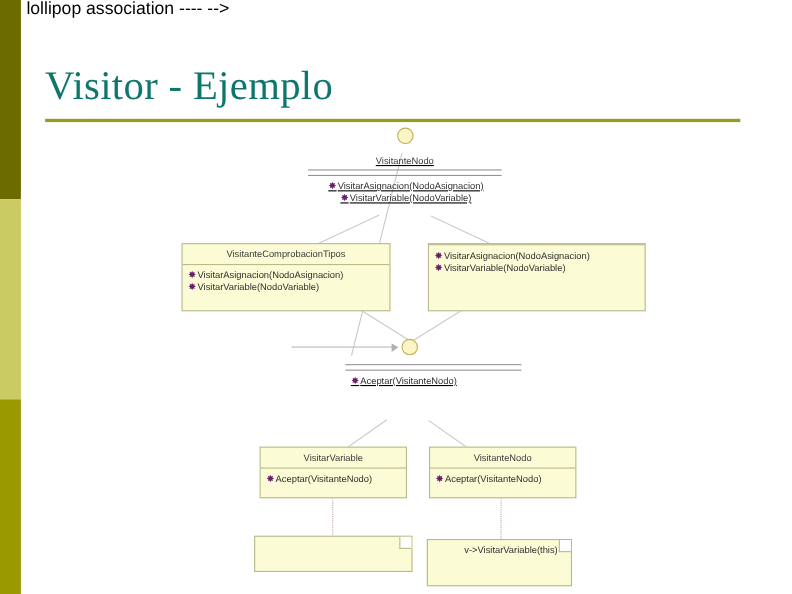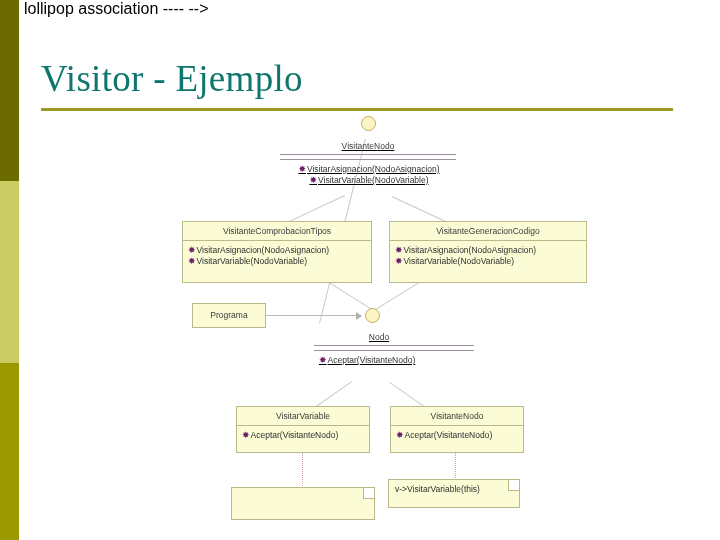--- a/index.html
+++ b/index.html
@@ -249,55 +249,50 @@
       <div class="op op-center">
         <span class="op-mark">✸</span><span>VisitarAsignacion(NodoAsignacion)</span>
       </div>
       <div class="op op-center">
         <span class="op-mark">✸</span><span>VisitarVariable(NodoVariable)</span>
       </div>
     </div>
   </div>
 
   
-  <div class="node uml-box" style="left:182px; top:221px; width:190px; height:62px;">
+  <div class="node uml-box" style="left:165px; top:221px; width:190px; height:62px;">
     <div class="uml-name">VisitanteComprobacionTipos</div>
     <div class="uml-sep"></div>
     <div class="uml-ops">
       <div class="op">
         <span class="op-mark">✸</span><span>VisitarAsignacion(NodoAsignacion)</span>
       </div>
       <div class="op">
         <span class="op-mark">✸</span><span>VisitarVariable(NodoVariable)</span>
       </div>
     </div>
   </div>
 
   
   <div class="node uml-box" style="left:389px; top:221px; width:198px; height:62px;">
-    <div class="uml-name">VisitanteGeneracionCodigo</div>
     <div class="uml-sep"></div>
     <div class="uml-ops">
       <div class="op">
         <span class="op-mark">✸</span><span>VisitarAsignacion(NodoAsignacion)</span>
       </div>
       <div class="op">
         <span class="op-mark">✸</span><span>VisitarVariable(NodoVariable)</span>
       </div>
     </div>
   </div>
 
   
-  <div class="node uml-box" style="left:192px; top:303px; width:74px; height:25px;">
-    <div class="uml-name" style="padding-top:6px;">Programa</div>
-  </div>
 
   
   <div class="node uml-open" style="left:314px; top:331px; width:130px;">
-    <div class="uml-name">Nodo</div>
     <div class="uml-rule" style="width:160px;"></div>
     <div class="uml-rule2" style="width:160px;"></div>
     <div class="uml-ops" style="width:180px;">
       <div class="op">
         <span class="op-mark">✸</span><span>Aceptar(VisitanteNodo)</span>
       </div>
     </div>
   </div>
 
   
@@ -320,18 +315,18 @@
         <span class="op-mark">✸</span><span>Aceptar(VisitanteNodo)</span>
       </div>
     </div>
   </div>
 
   
   <div class="note" style="left:231px; top:487px; width:144px; height:33px;">
     <div class="fold"></div>
   </div>
 
-  <div class="note" style="left:388px; top:479px; width:132px; height:29px;">
+  <div class="note" style="left:388px; top:490px; width:132px; height:43px;text-align:right;">
     <div class="fold"></div>
     <div class="note-text">v-&gt;VisitarVariable(this)</div>
   </div>
 
 </div>
 
 </body></html>

